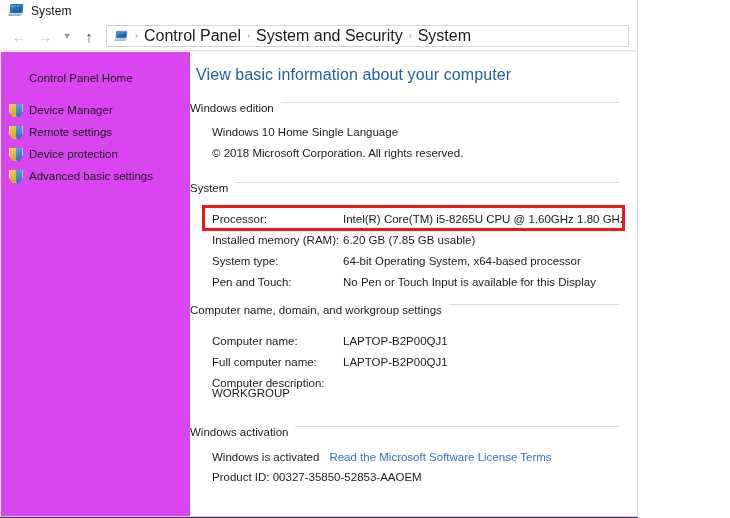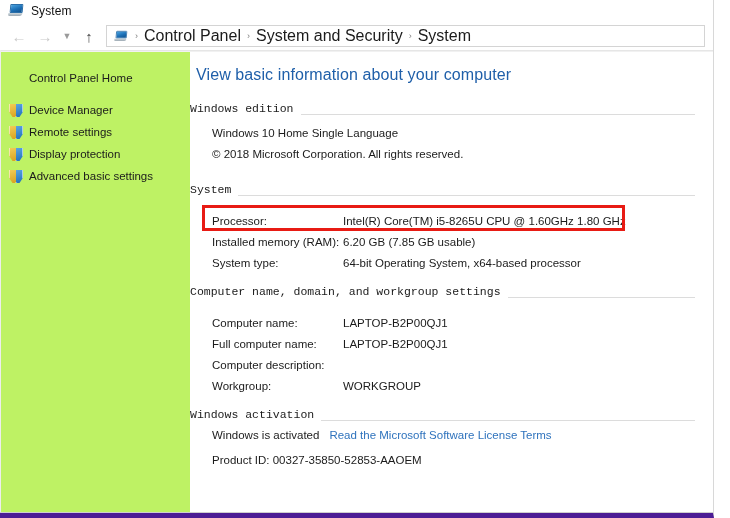--- a/index.html
+++ b/index.html
@@ -10,26 +10,26 @@
   body {
     width: 730px;
     height: 518px;
     font-family: "Liberation Sans", sans-serif;
     color: #000000;
     overflow: hidden;
   }
 
   #window {
     position: relative;
-    width: 714px;
+    width: 638px;
     height: 518px;
     box-sizing: border-box;
     background: #ffffff;
     border-right: 1px solid #d8d8d8;
-    border-bottom: 5px solid #4c1d95;
+    border-bottom: 1px solid #4c1d95;
     overflow: hidden;
   }
 
   
   #titlebar {
     height: 22px;
     display: flex;
     align-items: center;
     padding-left: 8px;
     background: #ffffff;
@@ -138,21 +138,21 @@
     display: flex;
     height: 466px;
   }
 
   
   #sidebar {
     width: 190px;
     flex: 0 0 190px;
     padding-top: 18px;
     box-sizing: border-box;
-    background: #bef264;
+    background: #d946ef;
   }
   .cp-home {
     font-size: 11.5px;
     color: #1b1b1b;
     padding: 0 0 0 29px;
     margin-bottom: 13px;
     line-height: 16px;
     white-space: nowrap;
   }
   .side-item {
@@ -212,23 +212,22 @@
     margin: 0 0 18px 6px;
     font-weight: normal;
     letter-spacing: 0.1px;
   }
 
   .section {
     margin-bottom: 4px;
   }
   .section-head {
     display: flex;
-    align-items: flex-end;
+    align-items: flex-start;
     margin-bottom: 8px;
-    font-family: Liberation Mono, monospace;
   }
   .section-head .sh-text {
     font-size: 11.5px;
     color: #1b1b1b;
     white-space: nowrap;
     padding-right: 7px;
   }
   .section-head .sh-rule {
     flex: 1 1 auto;
     height: 1px;
@@ -265,21 +264,21 @@
     height: 21px;
     line-height: 21px;
     white-space: nowrap;
   }
 
   .section-gap { height: 14px; }
 
   
   .activation-line {
     display: flex;
-    align-items: flex-start;
+    align-items: center;
     height: 21px;
     padding-left: 22px;
   }
   .activation-line .stat {
     font-size: 11.5px;
     color: #1b1b1b;
   }
   .activation-line .lnk {
     font-size: 11.5px;
     color: #2f73bd;
@@ -388,21 +387,21 @@
         </span>
         <span class="label">Remote settings</span>
       </div>
 
       <div class="side-item">
         <span class="shield">
           <span class="sh-l"></span>
             <span class="sh-r"></span>
             <span class="sh-outline"></span>
         </span>
-        <span class="label">Display protection</span>
+        <span class="label">Device protection</span>
       </div>
 
       <div class="side-item">
         <span class="shield">
           <span class="sh-l"></span>
             <span class="sh-r"></span>
             <span class="sh-outline"></span>
         </span>
         <span class="label">Advanced basic settings</span>
       </div>
@@ -436,20 +435,24 @@
           <span class="v">Intel(R) Core(TM) i5-8265U CPU @ 1.60GHz   1.80 GHz</span>
         </div>
         <div class="row">
           <span class="k">Installed memory (RAM):</span>
           <span class="v">6.20 GB (7.85 GB usable)</span>
         </div>
         <div class="row">
           <span class="k">System type:</span>
           <span class="v">64-bit Operating System, x64-based processor</span>
         </div>
+        <div class="row">
+          <span class="k">Pen and Touch:</span>
+          <span class="v">No Pen or Touch Input is available for this Display</span>
+        </div>
       </div>
 
       <div class="section-gap"></div>
 
       <div class="section">
         <div class="section-head">
           <span class="sh-text">Computer name, domain, and workgroup settings</span>
           <span class="sh-rule"></span>
         </div>
 
@@ -459,21 +462,20 @@
         </div>
         <div class="row">
           <span class="k">Full computer name:</span>
           <span class="v">LAPTOP-B2P00QJ1</span>
         </div>
         <div class="row">
           <span class="k">Computer description:</span>
           <span class="v"></span>
         </div>
         <div class="row">
-          <span class="k">Workgroup:</span>
           <span class="v">WORKGROUP</span>
         </div>
       </div>
 
       <div class="section-gap"></div>
 
       <div class="section">
         <div class="section-head">
           <span class="sh-text">Windows activation</span>
           <span class="sh-rule"></span>

